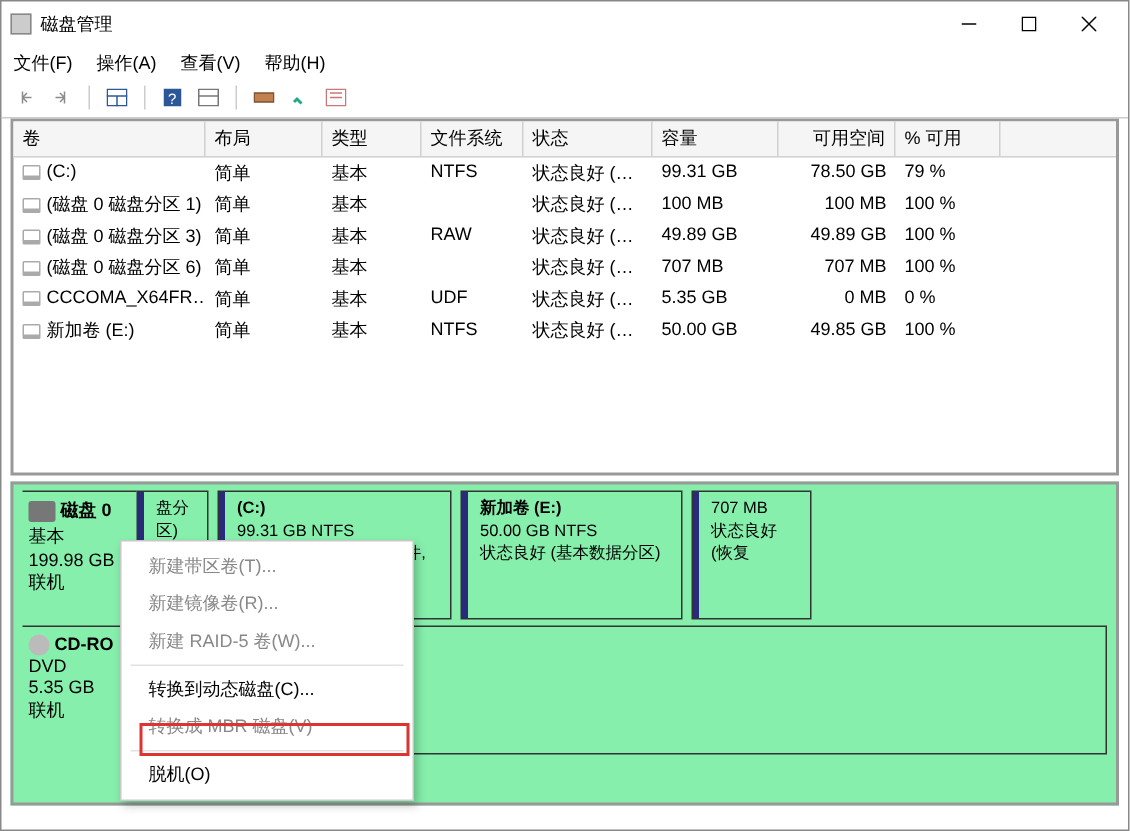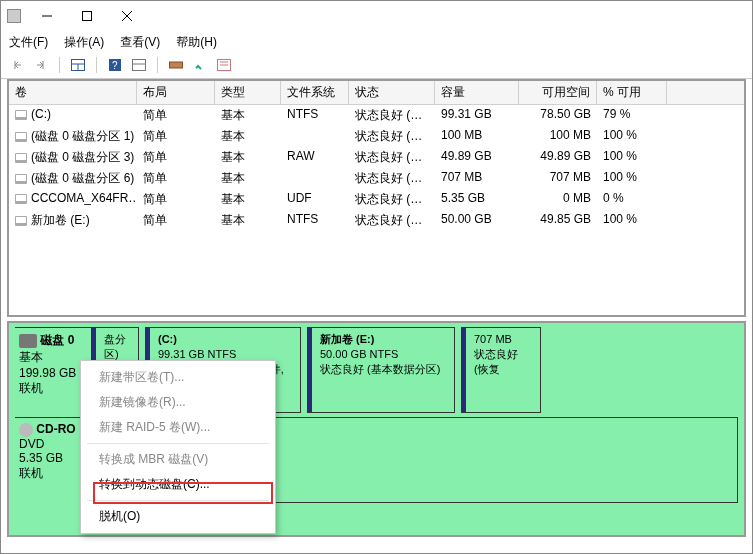--- a/index.html
+++ b/index.html
@@ -38,20 +38,21 @@
   .ctxmenu .mi { padding:4px 18px; color:#888; }
   .ctxmenu .mi.en { color:#000; }
   .ctxmenu .msep { height:1px; background:#e2e2e2; margin:3px 6px; }
   .hi { position:absolute; border:2px solid #d33; left:93px; top:482px; width:180px; height:22px; z-index:60; pointer-events:none; }
 </style>
 </head>
 <body>
 
 <div class="titlebar">
   <span class="ico"></span>
+  <span class="title">磁盘管理</span>
   <div class="winbtn">
       <svg viewBox="0 0 10 10">
         <line x1="0" y1="5" x2="10" y2="5" stroke="#000"></line>
       </svg>
     </div>
   <div class="winbtn">
       <svg viewBox="0 0 10 10">
         <rect x="0.5" y="0.5" width="9" height="9" fill="none" stroke="#000"></rect>
       </svg>
     </div>
@@ -240,20 +241,20 @@
       </div>
     </div>
   </div>
 </div>
 
 <div class="ctxmenu">
   <div class="mi">新建带区卷(T)...</div>
   <div class="mi">新建镜像卷(R)...</div>
   <div class="mi">新建 RAID-5 卷(W)...</div>
   <div class="msep"></div>
+  <div class="mi en">转换到动态磁盘(C)...</div>
   <div class="mi">转换成 MBR 磁盘(V)</div>
-  <div class="mi en">转换到动态磁盘(C)...</div>
   <div class="msep"></div>
   <div class="mi en">脱机(O)</div>
 
 </div>
 
 <div class="hi"></div>
 
 </body></html>

